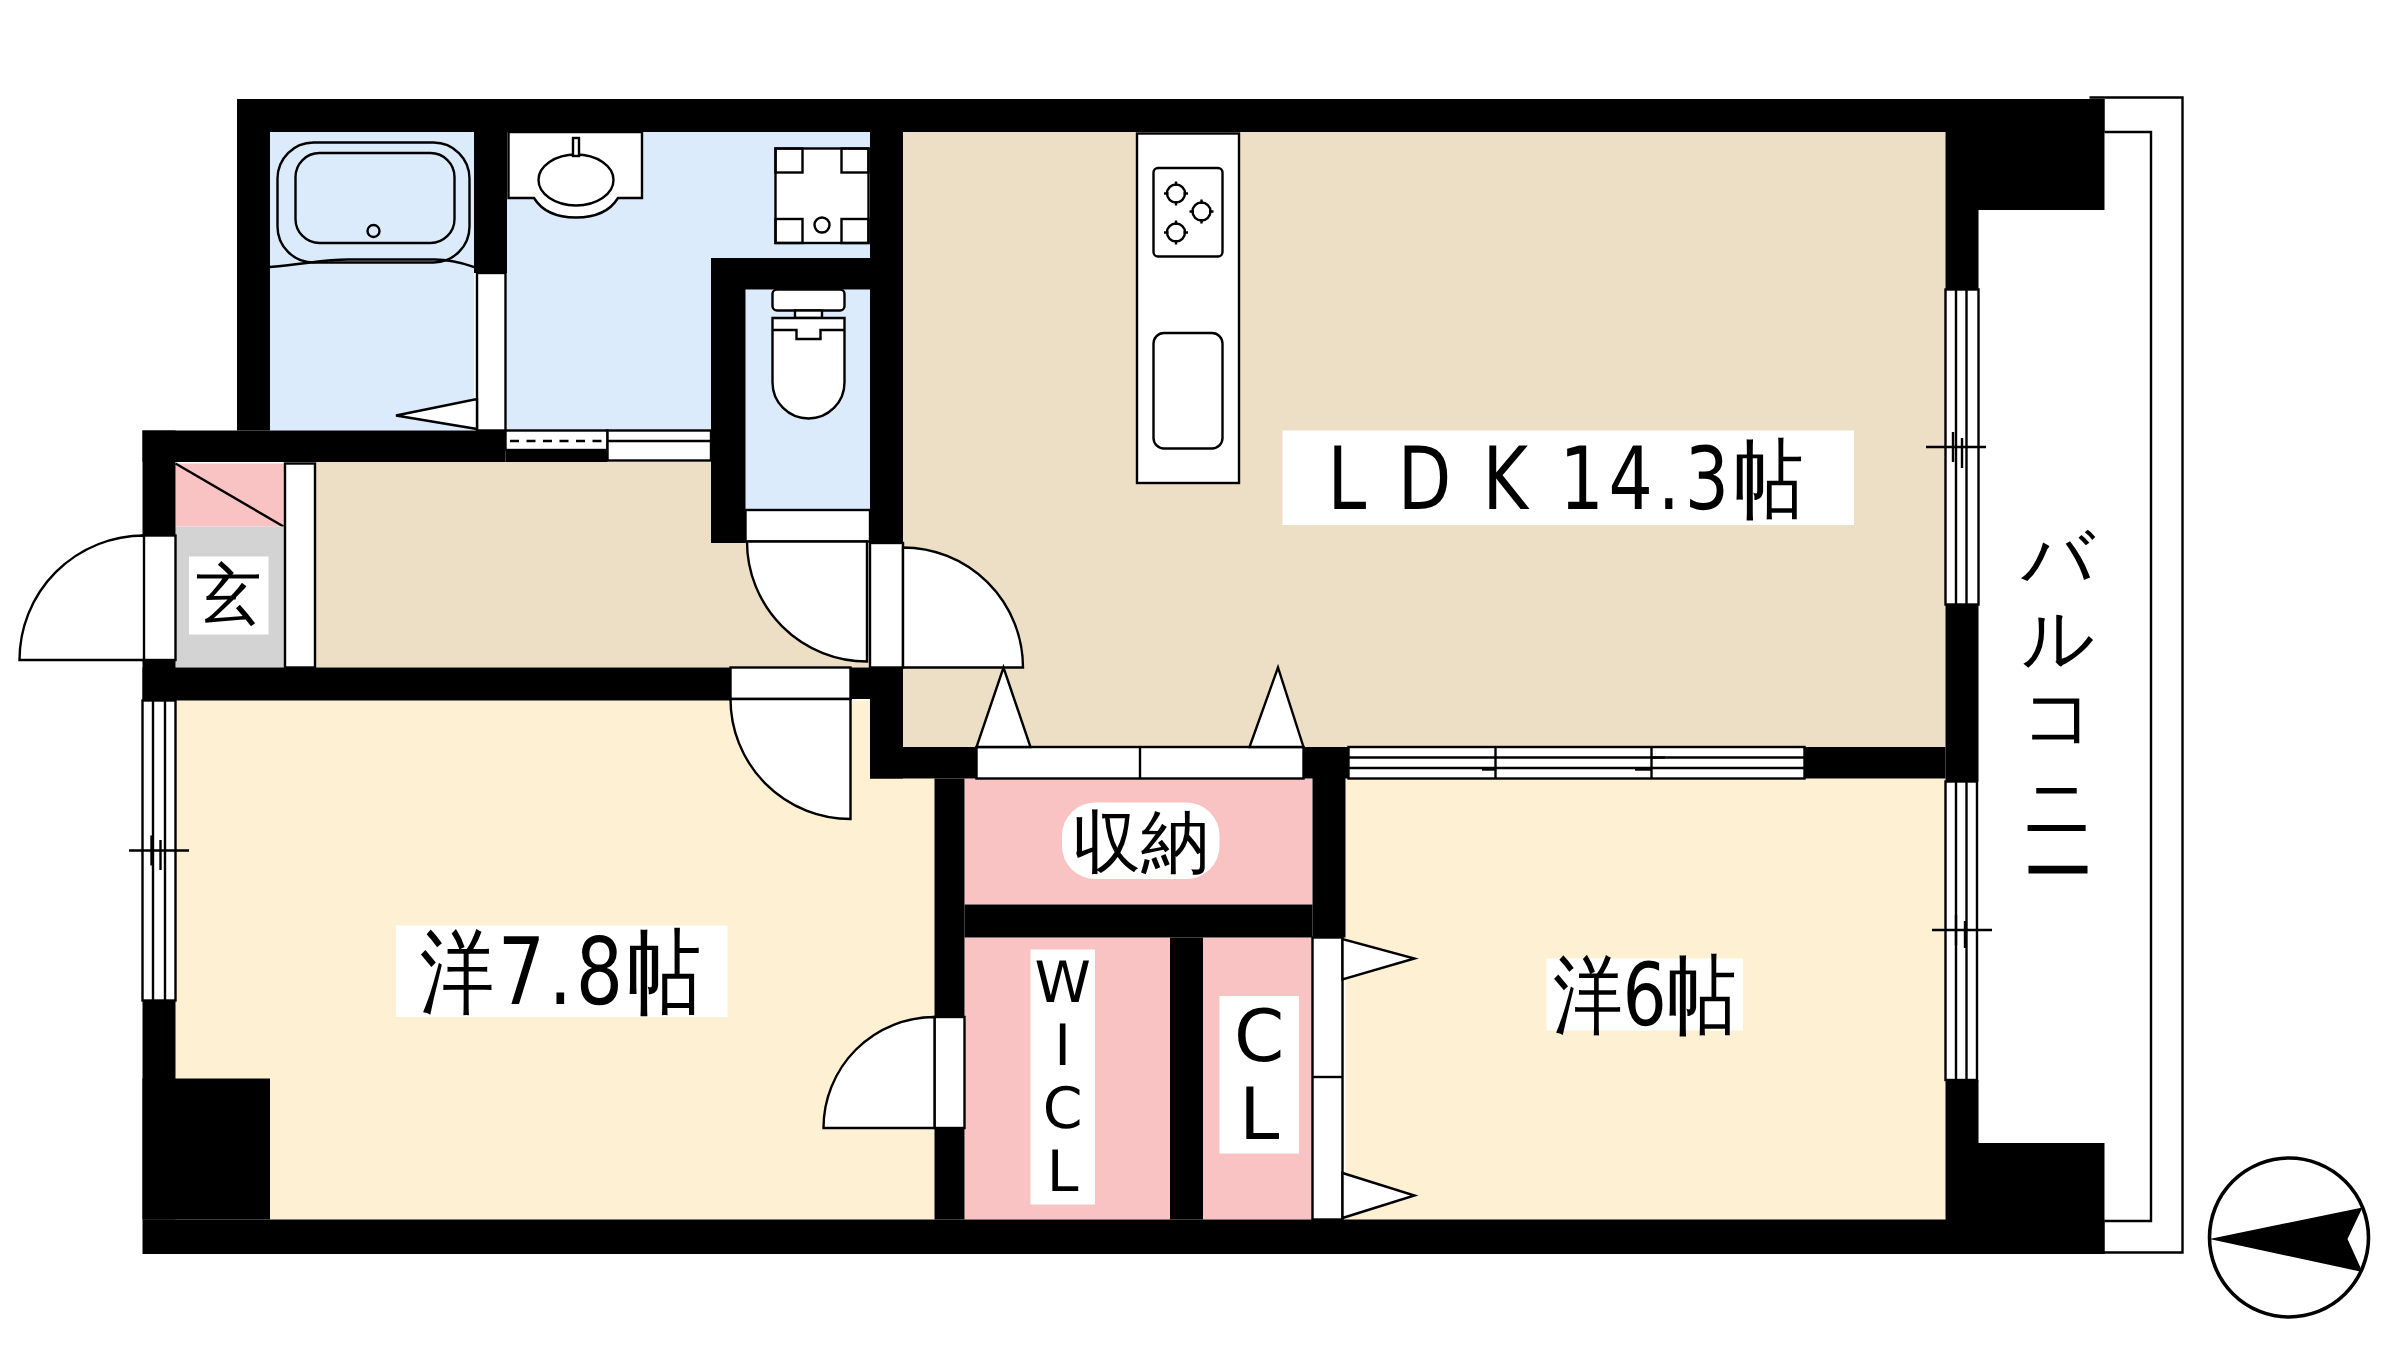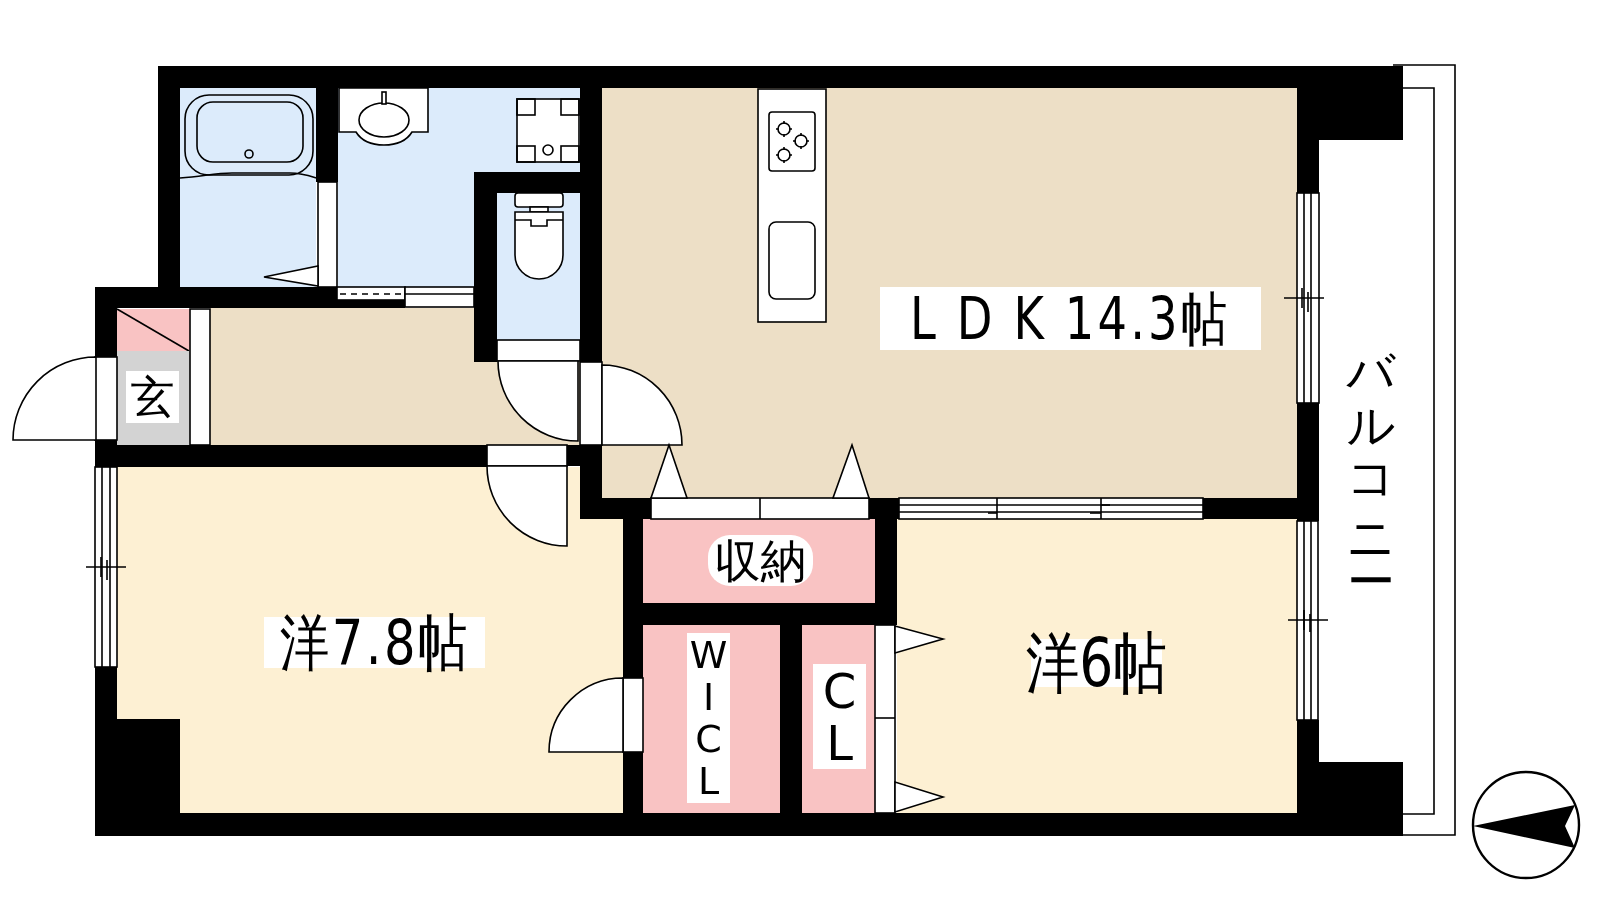--- a/index.html
+++ b/index.html
@@ -190,29 +190,29 @@
     <polyline class="ln" points="1393,65 1455,65 1455,835 1393,835"></polyline>
     <polyline class="ln" points="1403,88 1434,88 1434,814 1403,814"></polyline>
   </g>
 
   <g>
     <circle cx="1526" cy="825" r="53" fill="#ffffff" stroke="#000" stroke-width="2.4"></circle>
     <polygon points="1473,826 1575,805 1565,826 1575,848" fill="#000"></polygon>
   </g>
 </svg>
 
-<div class="label" style="left:880px;top:287px;width:381px;height:63px;font-size:58px;">
+<div class="label" style="left:855px;top:287px;width:381px;height:63px;font-size:58px;">
   <span class="cond"><span class="ldk-type">LDK</span><span style="letter-spacing:4px;">14.3帖</span></span>
 </div>
 
-<div class="label" style="left:264px;top:617px;width:221px;height:51px;font-size:62px;">
+<div class="label" style="left:264px;top:617px;width:221px;height:61px;font-size:62px;">
   <span class="cond" style="letter-spacing:3px;">洋7.8帖</span>
 </div>
 
-<div class="label" style="left:1031px;top:639px;width:131px;height:48px;font-size:67px;text-align:right;">
+<div class="label" style="left:1031px;top:639px;width:131px;height:48px;font-size:58px;text-align:right;">
   <span class="cond">洋6帖</span>
 </div>
 
 <div class="label" style="left:708px;top:535px;width:105px;height:51px;font-size:46px;border-radius:22px;">
   <span>収納</span>
 </div>
 
 <div class="label" style="left:126px;top:371px;width:53px;height:52px;font-size:44px;">
   <span>玄</span>
 </div>

